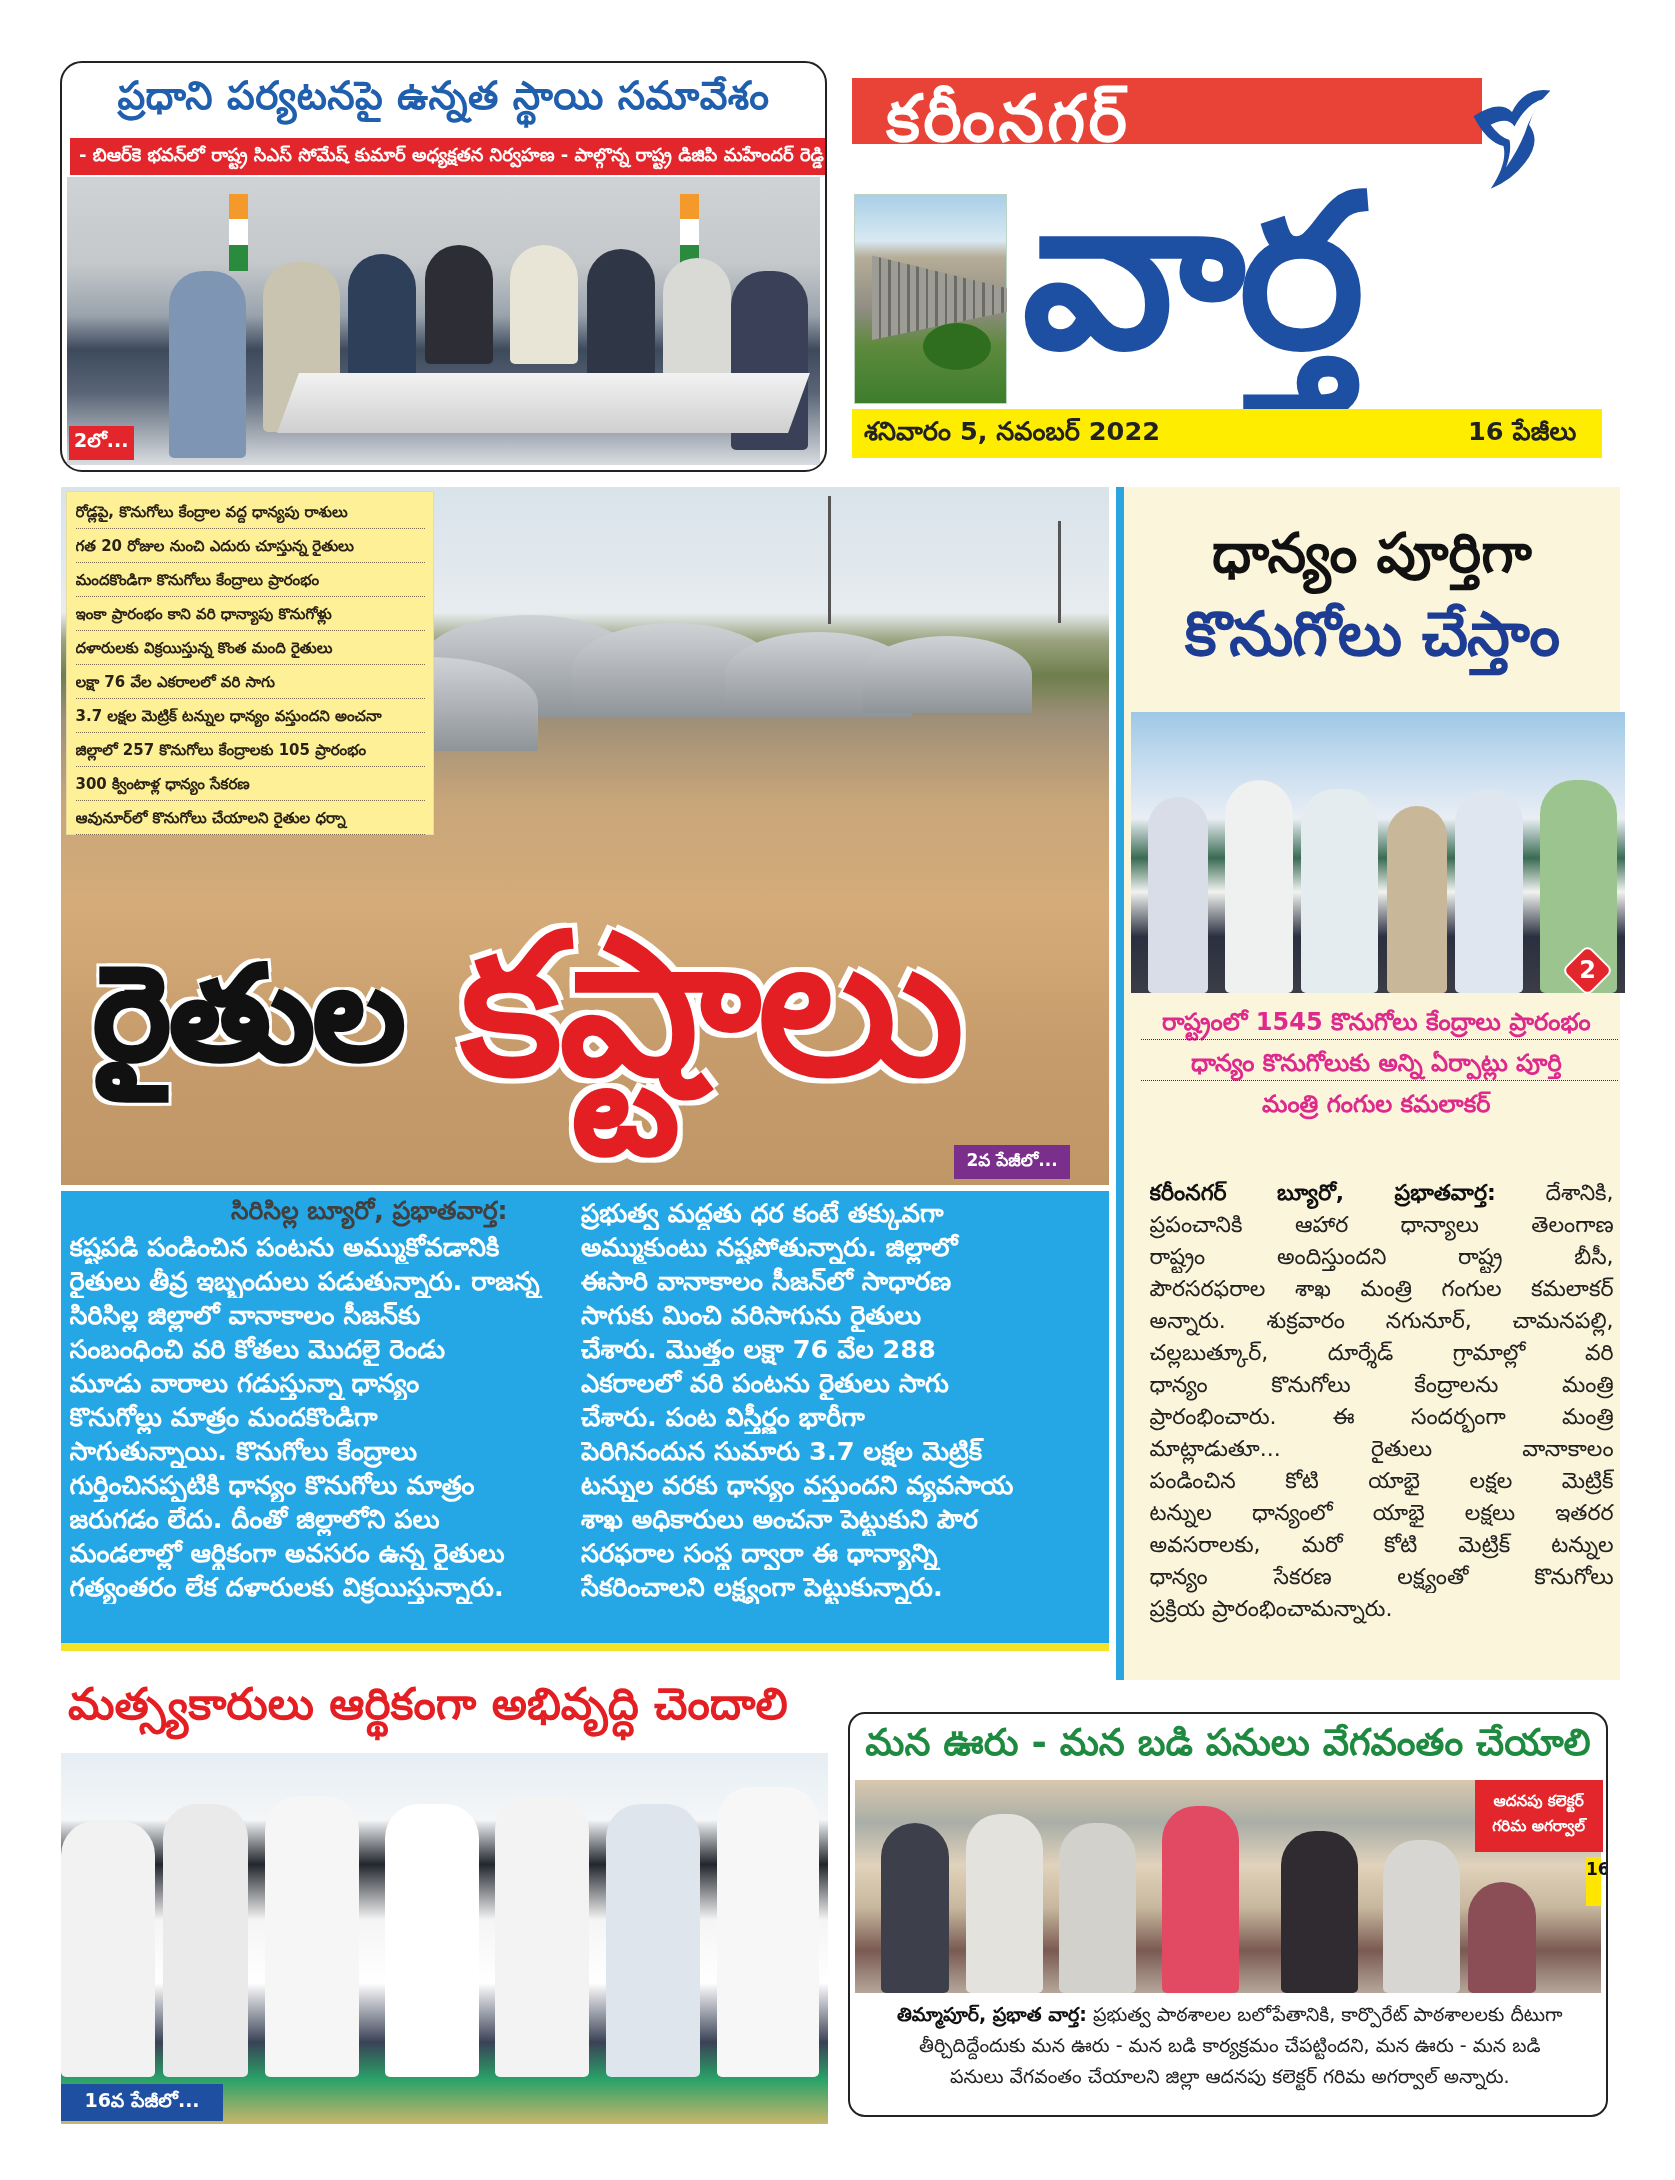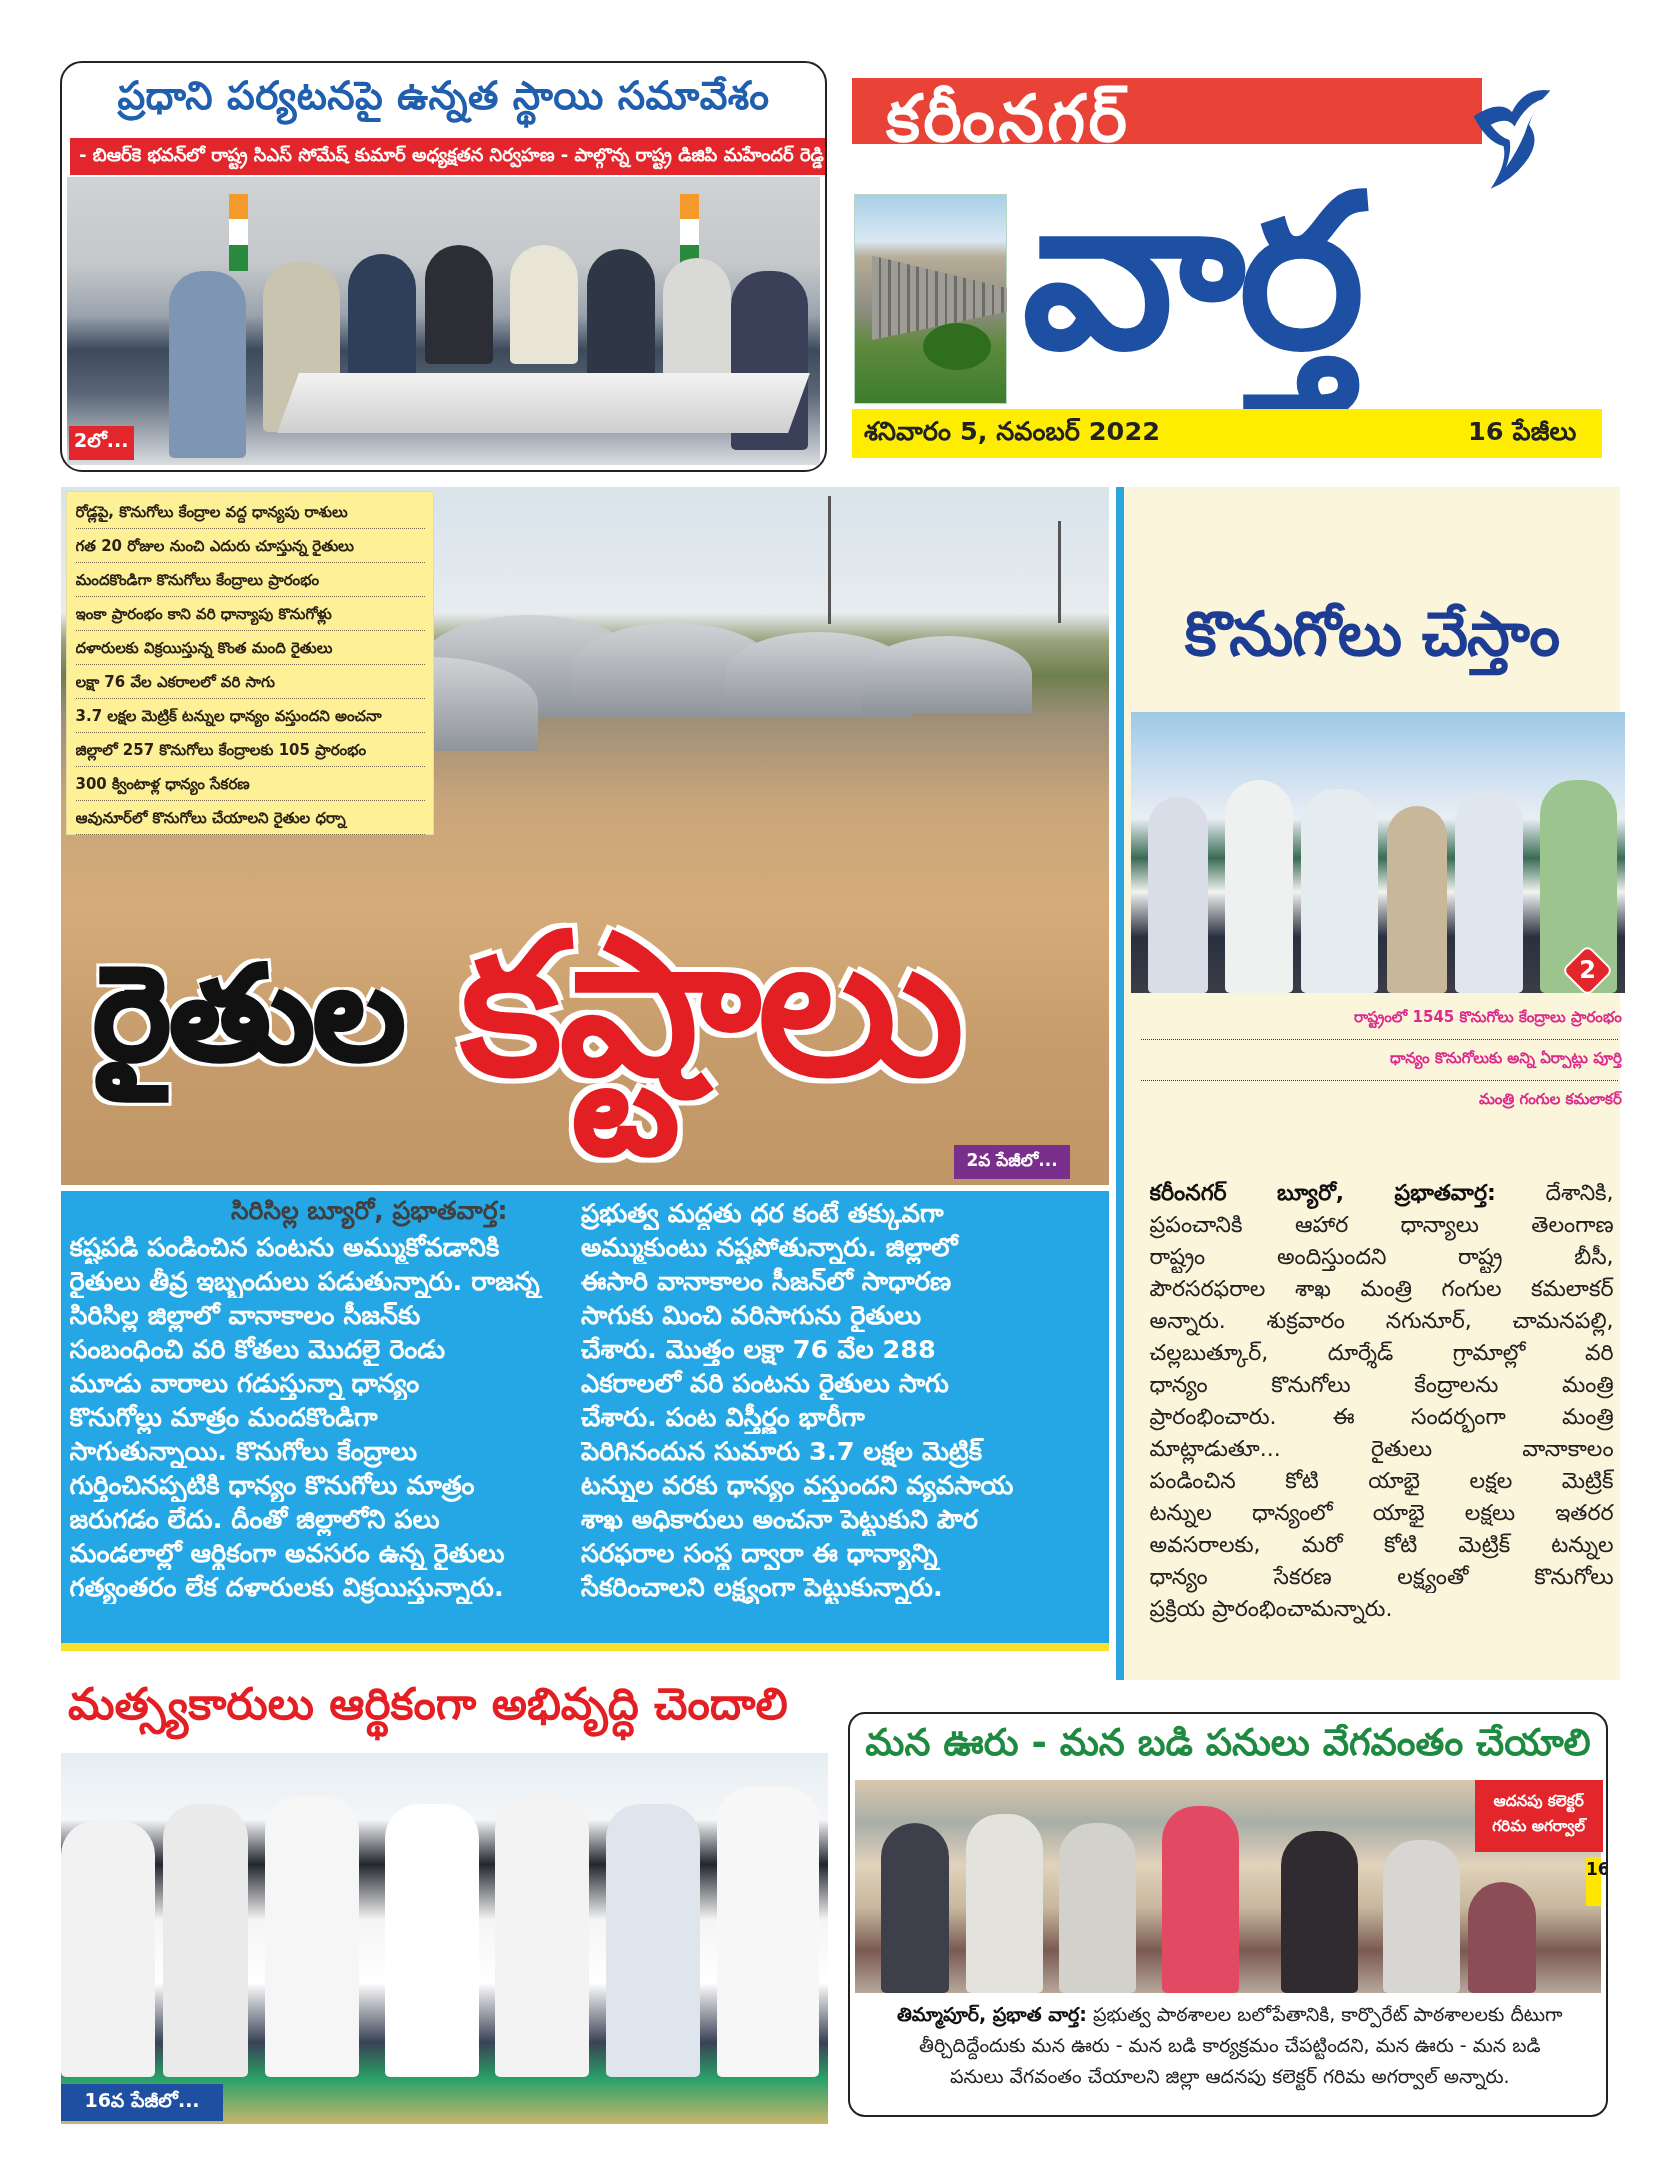--- a/index.html
+++ b/index.html
@@ -139,21 +139,21 @@
   }
   #page-badge {
     position: absolute; left: 445px; top: 465px; width: 37px; height: 37px;
     background: #e3262b; border: 2.6px solid #fff; transform: rotate(45deg); border-radius: 6.8px;
   }
   #page-badge-num {
     position: absolute; left: 445px; top: 465px; width: 37px; height: 37px; text-align: center;
     color: #fff; font-weight: bold; font-size: 24px; line-height: 37px;
   }
   .pink-line {
-    position: absolute; left: 6.8px; width: 491px; text-align: right; font-size: 15px; font-weight: bold;
+    position: absolute; left: 6.8px; width: 491px; text-align: center; font-size: 24px; font-weight: bold;
     color: #dd2a8c; white-space: nowrap;
   }
   .pink-rule { position: absolute; left: 17px; width: 477px; border-bottom: 1.7px dotted #333; }
   #purchase-body {
     position: absolute; left: 25.6px; top: 690px; width: 464px; font-size: 22px; line-height: 32px;
     color: #222; text-align: justify;
   }
   #purchase-body p { height: 32px; white-space: nowrap; overflow: hidden; text-align-last: justify; }
   #purchase-byline { font-weight: bold; color: #111; }
 
@@ -291,20 +291,21 @@
     <p>చేశారు. పంట విస్తీర్ణం భారీగా</p>
     <p>పెరిగినందున సుమారు 3.7 లక్షల మెట్రిక్</p>
     <p>టన్నుల వరకు ధాన్యం వస్తుందని వ్యవసాయ</p>
     <p>శాఖ అధికారులు అంచనా పెట్టుకుని పౌర</p>
     <p>సరఫరాల సంస్థ ద్వారా ఈ ధాన్యాన్ని</p>
     <p>సేకరించాలని లక్ష్యంగా పెట్టుకున్నారు.</p>
   </div>
 </div>
 
 <div id="purchase-box" class="abs">
+  <div id="purchase-kicker">ధాన్యం పూర్తిగా</div>
   <div id="purchase-headline">కొనుగోలు చేస్తాం</div>
   <div id="purchase-photo">
     <div class="ph-person" style="left:17px;top:85px;width:60px;height:196px;background:#d9dde8;"></div>
     <div class="ph-person" style="left:94px;top:68px;width:68px;height:213px;background:#eef1f0;"></div>
     <div class="ph-person" style="left:170px;top:77px;width:77px;height:204px;background:#e5ecef;"></div>
     <div class="ph-person" style="left:256px;top:94px;width:60px;height:187px;background:#c9b79a;"></div>
     <div class="ph-person" style="left:324px;top:77px;width:68px;height:204px;background:#dfe6f0;"></div>
     <div class="ph-person" style="left:409px;top:68px;width:77px;height:213px;background:#9bc48e;"></div>
   </div>
   <div id="page-badge"></div>

